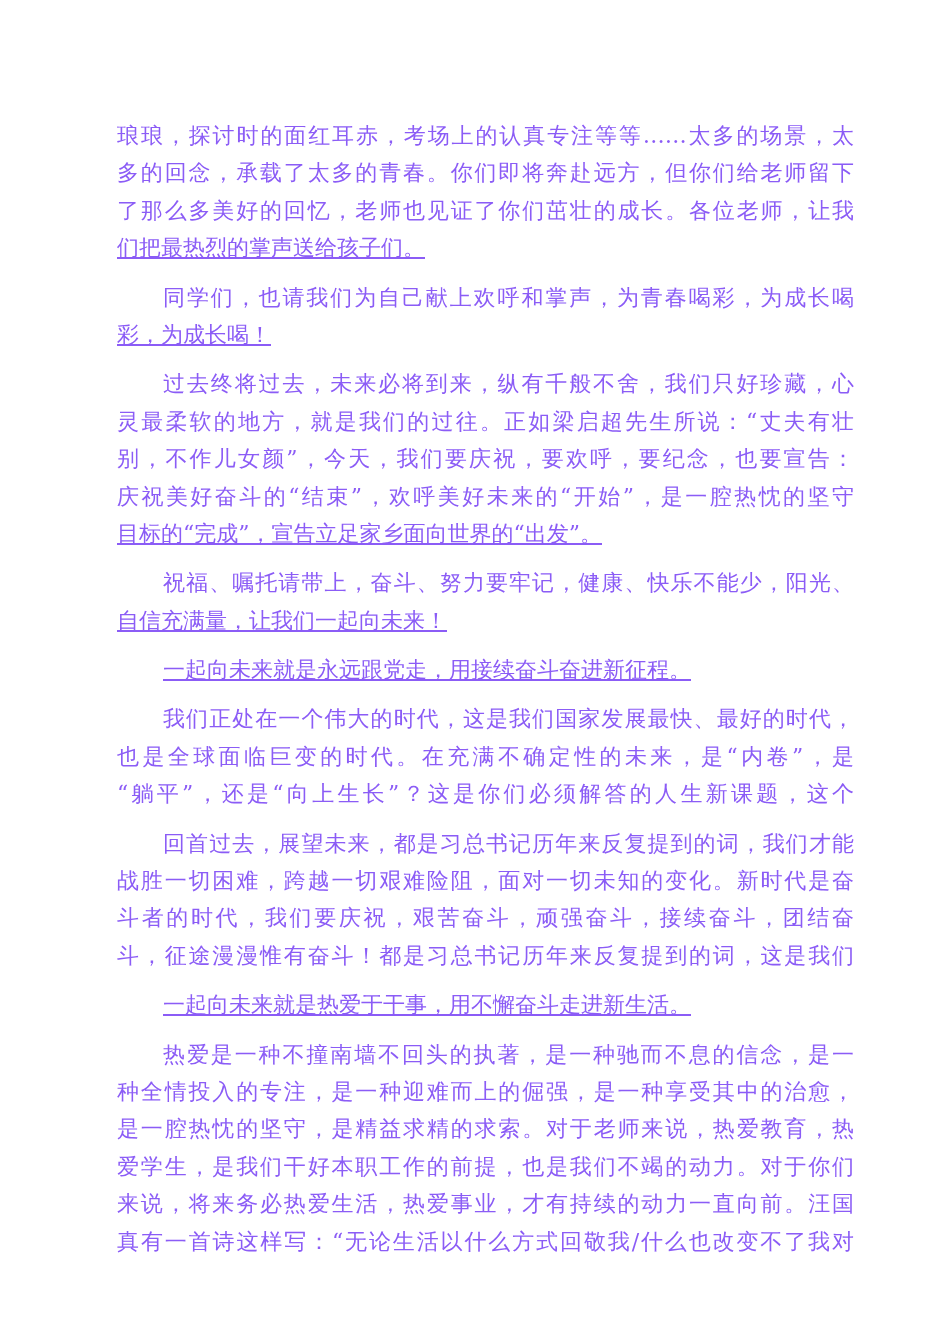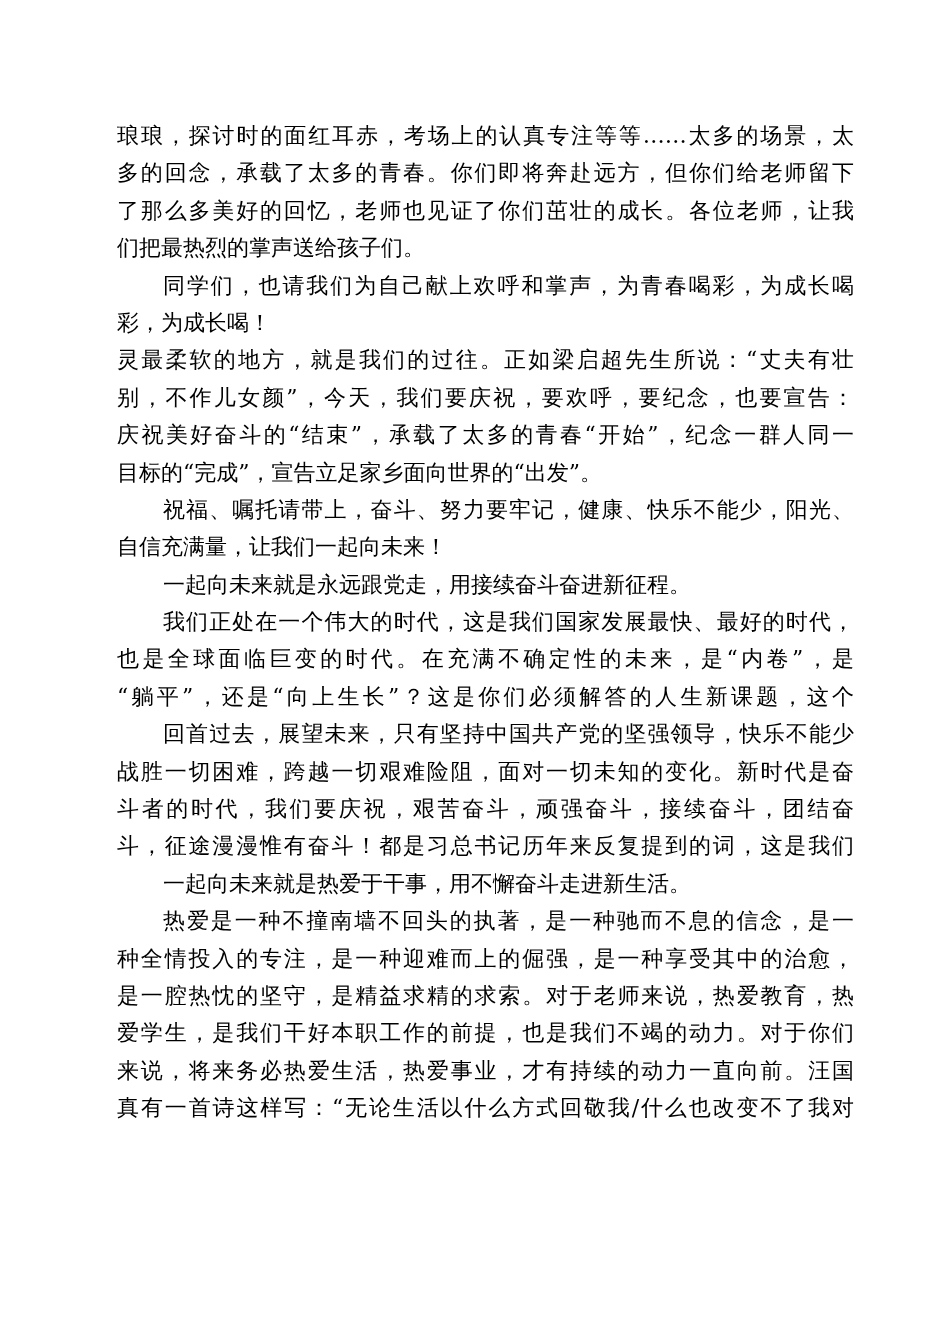--- a/index.html
+++ b/index.html
@@ -4,74 +4,75 @@
 <style>
   html, body { margin: 0; padding: 0; background: #ffffff; }
   body { width: 950px; height: 1344px; position: relative; overflow: hidden; }
   .page {
     position: absolute;
     left: 117px;
     top: 117px;
     width: 737px;
     font-family: "DejaVu Serif", "Liberation Serif", serif;
     font-size: 22px;
-    color: #000000;
+    color: #8b5cf6;
   }
   .line {
     height: 37.4px;
     line-height: 37.4px;
     white-space: nowrap;
     text-align: justify;
     text-align-last: justify;
     overflow: hidden;
   }
-  .line.last { text-align-last: left; }
-  .line.indent { padding-left: 46px; }
+  .line.last { text-align-last: left; text-decoration: underline; }
+  .line.indent { padding-left: 46px; margin-top: 12px; }
 </style>
 </head>
 <body>
 
 <div class="page">
 
   <div>
     <div class="line">琅琅，探讨时的面红耳赤，考场上的认真专注等等……太多的场景，太</div>
     <div class="line">多的回念，承载了太多的青春。你们即将奔赴远方，但你们给老师留下</div>
     <div class="line">了那么多美好的回忆，老师也见证了你们茁壮的成长。各位老师，让我</div>
     <div class="line last">们把最热烈的掌声送给孩子们。</div>
   </div>
 
   <div>
     <div class="line indent">同学们，也请我们为自己献上欢呼和掌声，为青春喝彩，为成长喝</div>
     <div class="line last">彩，为成长喝！</div>
   </div>
 
   <div>
+    <div class="line indent">过去终将过去，未来必将到来，纵有千般不舍，我们只好珍藏，心</div>
     <div class="line">灵最柔软的地方，就是我们的过往。正如梁启超先生所说：“丈夫有壮</div>
     <div class="line">别，不作儿女颜”，今天，我们要庆祝，要欢呼，要纪念，也要宣告：</div>
-    <div class="line">庆祝美好奋斗的“结束”，承载了太多的青春“开始”，纪念一群人同一</div>
+    <div class="line">庆祝美好奋斗的“结束”，欢呼美好未来的“开始”，是一腔热忱的坚守</div>
     <div class="line last">目标的“完成”，宣告立足家乡面向世界的“出发”。</div>
   </div>
 
   <div>
     <div class="line indent">祝福、嘱托请带上，奋斗、努力要牢记，健康、快乐不能少，阳光、</div>
     <div class="line last">自信充满量，让我们一起向未来！</div>
   </div>
 
   <div>
     <div class="line indent last">一起向未来就是永远跟党走，用接续奋斗奋进新征程。</div>
   </div>
 
   <div>
     <div class="line indent">我们正处在一个伟大的时代，这是我们国家发展最快、最好的时代，</div>
     <div class="line">也是全球面临巨变的时代。在充满不确定性的未来，是“内卷”，是</div>
     <div class="line">“躺平”，还是“向上生长”？这是你们必须解答的人生新课题，这个</div>
   </div>
 
   <div>
-    <div class="line indent">回首过去，展望未来，只有坚持中国共产党的坚强领导，快乐不能少</div>
+    <div class="line indent">回首过去，展望未来，都是习总书记历年来反复提到的词，我们才能</div>
     <div class="line">战胜一切困难，跨越一切艰难险阻，面对一切未知的变化。新时代是奋</div>
     <div class="line">斗者的时代，我们要庆祝，艰苦奋斗，顽强奋斗，接续奋斗，团结奋</div>
     <div class="line">斗，征途漫漫惟有奋斗！都是习总书记历年来反复提到的词，这是我们</div>
   </div>
 
   <div>
     <div class="line indent last">一起向未来就是热爱于干事，用不懈奋斗走进新生活。</div>
   </div>
 
   <div>

